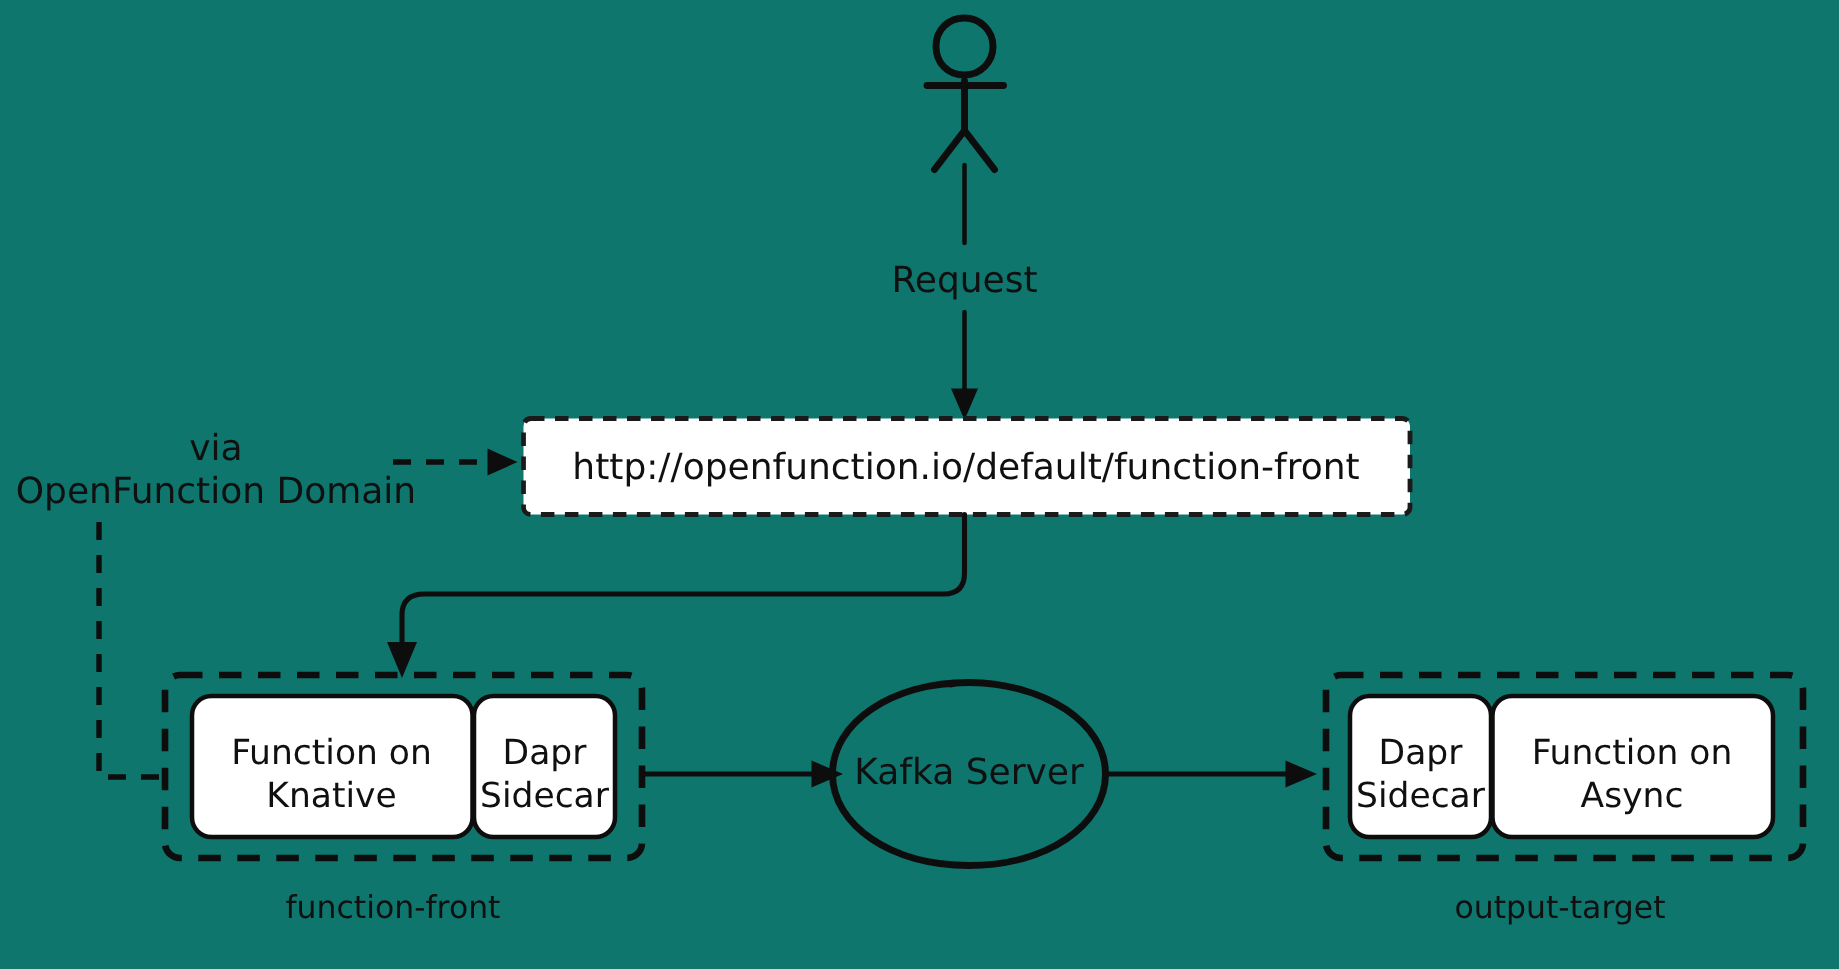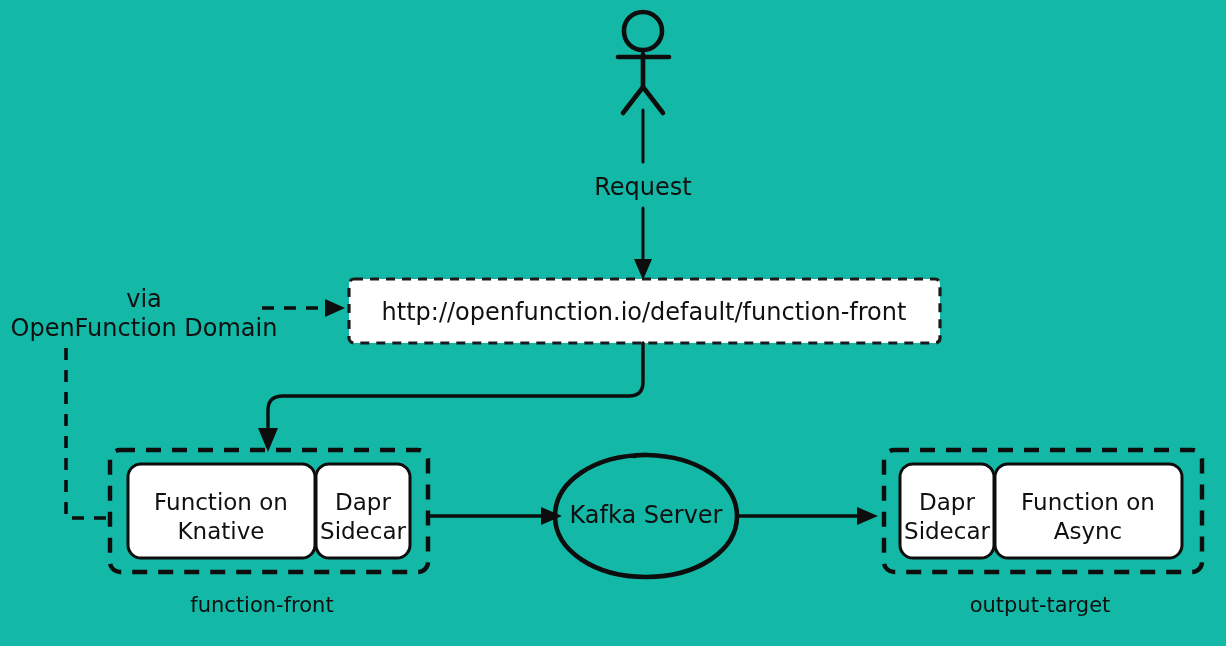--- a/index.html
+++ b/index.html
@@ -4,21 +4,21 @@
 <style>
   html, body {
     margin: 0;
     padding: 0;
     background: #ffffff;
   }
   #diagram-root {
     position: relative;
     width: 1226px;
     height: 646px;
-    background: #14b8a6;
+    background: #0f766e;
     font-family: "DejaVu Sans", sans-serif;
     overflow: hidden;
   }
   svg#diagram-svg {
     position: absolute;
     left: 0;
     top: 0;
     width: 1226px;
     height: 646px;
   }

